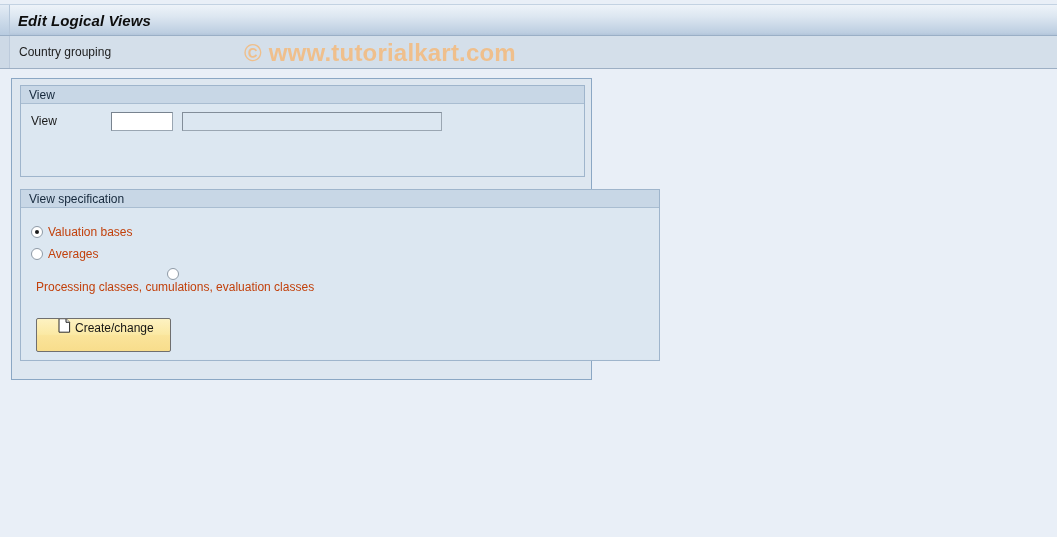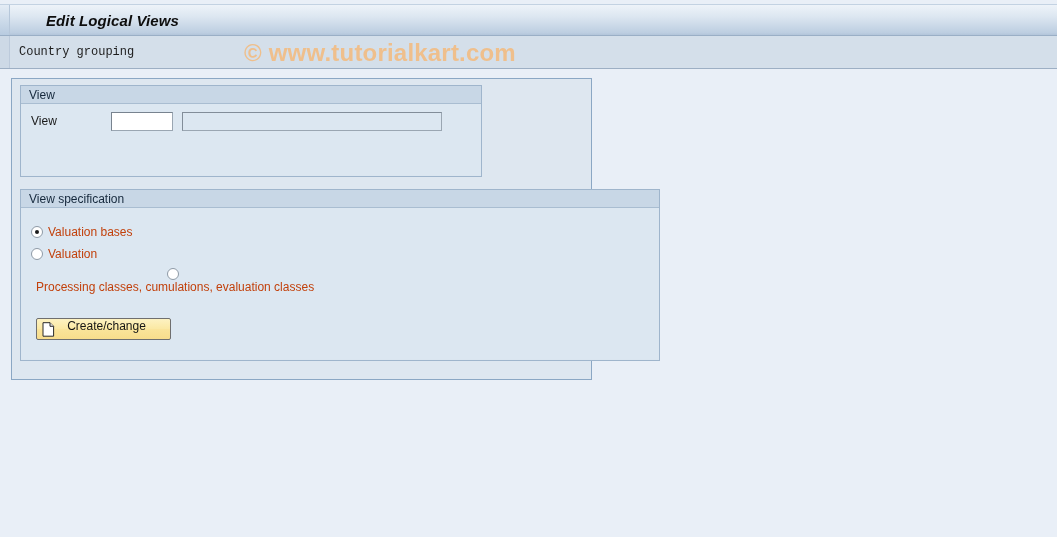--- a/index.html
+++ b/index.html
@@ -21,21 +21,20 @@
   
   #title-bar {
     position: absolute;
     left: 0; top: 4px;
     width: 1057px; height: 32px;
     background: linear-gradient(to bottom, #eef3f9 0%, #dde7f1 38%, #bdcee1 92%, #b2c5da 100%);
     border-top: 1px solid #c3d2e2;
     border-bottom: 1px solid #9aafc6;
     display: flex;
     align-items: center;
-    gap: 28px;
   }
   #title-bar .accent-strip {
     width: 10px; height: 100%;
     background: linear-gradient(to bottom, #e4ecf5 0%, #c9d8e8 60%, #b8cbe0 100%);
     border-right: 1px solid #b6c7da;
   }
   #page-title {
     font-size: 15px;
     font-weight: bold;
     font-style: italic;
@@ -56,21 +55,20 @@
   }
   #sub-header .accent-strip {
     width: 10px; height: 100%;
     background: #cdd9e6;
     border-right: 1px solid #bccadb;
   }
   #sub-header-label {
     padding-left: 9px;
     font-size: 12px;
     color: #1c1c1c;
-    font-family: Liberation Mono, monospace;
   }
 
   
   #watermark {
     position: absolute;
     left: 244px; top: 36px;
     height: 33px;
     display: flex;
     align-items: center;
     font-family: Liberation Sans, sans-serif;
@@ -106,21 +104,21 @@
     padding-left: 8px;
     font-size: 12px;
     color: #15283c;
   }
   .groupbox-body {
     position: relative;
     background: #dce7f1;
     height: calc(100% - 19px);
   }
 
-  #view-group { left: 8px; top: 6px; width: 462px; height: 92px; }
+  #view-group { left: 8px; top: 6px; width: 565px; height: 92px; }
   #viewspec-group { left: 8px; top: 110px; width: 640px; height: 172px; }
 
   
   .field-row {
     position: absolute;
     left: 0; top: 6px;
     width: 100%;
     height: 22px;
     display: flex;
     align-items: center;
@@ -166,25 +164,25 @@
     display: flex;
     gap: 12px;
   }
   .sap-btn {
     position: relative;
     height: 22px;
     background: linear-gradient(to bottom, #fdf2c2 0%, #fbe9a4 48%, #fae49a 52%, #f8dd8c 100%);
     border: 1px solid #6f6f6f;
     border-radius: 2px;
     display: flex;
-    align-items: flex-start;
+    align-items: flex-end;
     font-size: 12px;
     color: #151515;
     cursor: pointer;
-    padding: 0;
+    padding: 16px;
     overflow: hidden;
   }
   .sap-btn .btn-icon {
     width: 22px;
     height: 20px;
     display: flex;
     align-items: center;
     justify-content: center;
     flex: 0 0 auto;
   }
@@ -323,21 +321,21 @@
     <div class="groupbox-title">View specification</div>
     <div class="groupbox-body">
 
       <div class="radio-row selected" id="radio-0">
         <span class="radio-mark"></span>
         <span class="radio-label">Valuation bases</span>
       </div>
 
       <div class="radio-row" id="radio-1">
         <span class="radio-mark"></span>
-        <span class="radio-label">Valuation</span>
+        <span class="radio-label">Averages</span>
       </div>
 
       <div class="radio-row" id="radio-2">
         <span class="radio-mark"></span>
         <span class="radio-label">Processing classes, cumulations, evaluation classes</span>
       </div>
 
       <div class="sap-btn" id="btn-createchange">
         <span class="btn-icon">
           <svg width="13" height="15" viewBox="0 0 13 15">

